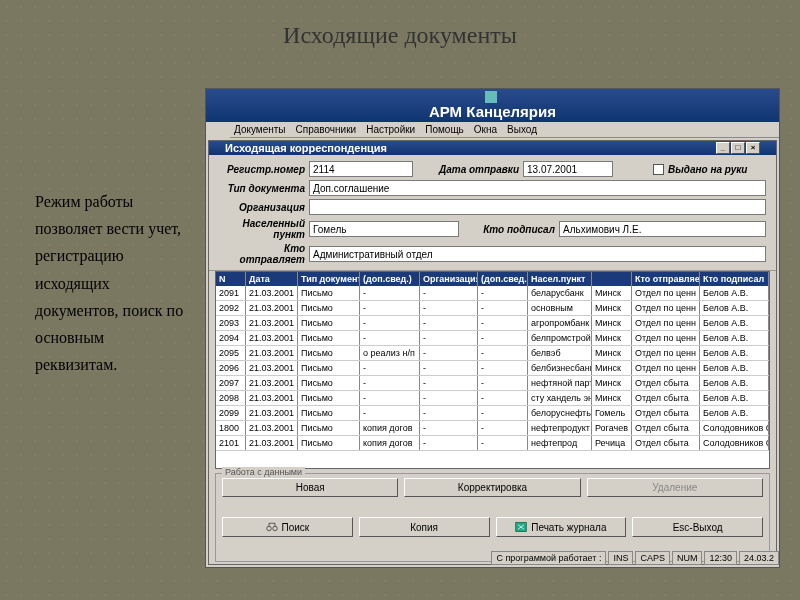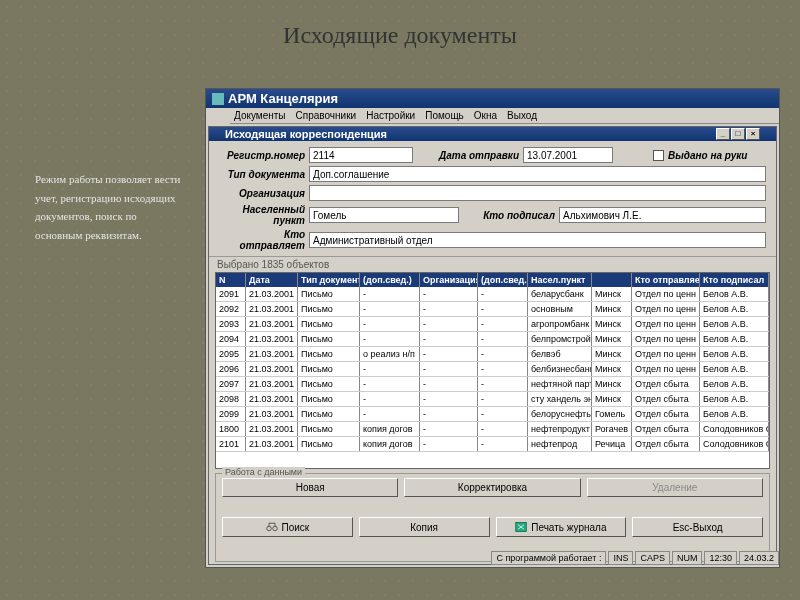--- a/index.html
+++ b/index.html
@@ -1,22 +1,22 @@
 <!DOCTYPE html>
 <html><head>
 <meta charset="utf-8">
 <style>
   * { box-sizing: border-box; margin: 0; padding: 0; }
   body { width: 800px; height: 600px; background: #7a7860; font-family: Arial, sans-serif; font-size: 11px; overflow: hidden; position: relative; }
   body::before { content:""; position:absolute; inset:0; background-image: radial-gradient(rgba(255,255,255,0.05) 1px, transparent 1px); background-size: 14px 14px; }
   .slide-title { position:absolute; top:22px; left:0; width:100%; text-align:center; font-size:24px; color:#333; font-family: "Times New Roman", serif; }
-  .slide-text { position:absolute; top:170px; left:35px; width:150px; font-size:11px; line-height:1.7; color:#e5e5e5; font-family:"Times New Roman",serif; }
+  .slide-text { position:absolute; top:188px; left:35px; width:150px; font-size:16px; line-height:1.7; color:#000000; font-family:"Times New Roman",serif; }
 
   .app { position:absolute; top:88px; left:205px; width:575px; height:480px; background:#d4d0c8; border:1px solid #555; display:flex; flex-direction:column; }
-  .titlebar { background: linear-gradient(to bottom,#2a4b8d,#0f3570); color:#fff; padding:2px 6px; font-size:13px; font-weight:bold; display:flex; align-items:center; }
+  .titlebar { background: linear-gradient(to bottom,#2a4b8d,#0f3570); color:#fff; padding:2px 6px; font-size:15px; font-weight:bold; display:flex; align-items:center;flex-direction:column; }
   .titlebar .icon { width:12px; height:12px; background:#6bb; margin-right:4px; }
   .menubar { background:#d4d0c8; padding:2px 4px; font-size:10px; color:#000; display:flex; gap:10px; border-bottom:1px solid #888;margin-left:24px; }
   .menubar span { cursor:pointer; }
 
   .subwin { margin:2px; border:1px solid #666; background:#d4d0c8; flex:1; display:flex; flex-direction:column; min-height:0; }
   .sub-titlebar { background: linear-gradient(to bottom,#2a4b8d,#0f3570); color:#fff; padding:1px 16px; font-size:11px; font-weight:bold; display:flex; align-items:center; }
   .sub-ctrls { margin-left:auto; display:flex; gap:1px; }
   .sub-ctrls div { width:14px; height:12px; background:#d4d0c8; border:1px solid #fff; border-right-color:#555; border-bottom-color:#555; font-size:8px; text-align:center; line-height:10px; color:#000; }
 
   .form-area { padding:6px 10px 2px; border-bottom:1px solid #999; }
@@ -98,21 +98,20 @@
         <input class="fi" style="width: 150px;" value="Гомель">
         <span class="fl" style="width:100px">Кто подписал</span>
         <input class="fi" style="flex: 1 1 0%;" value="Альхимович Л.Е.">
       </div>
       <div class="fr">
         <span class="fl" style="width:90px">Кто отправляет</span>
         <input class="fi" style="flex: 1 1 0%;" value="Административный отдел">
       </div>
     </div>
 
-    <div class="status-strip">Выбрано 1835 объектов</div>
 
     <div class="grid">
       <div class="ghead">
         <div class="gh c0">N</div>
         <div class="gh c1">Дата</div>
         <div class="gh c2">Тип документа</div>
         <div class="gh c3">(доп.свед.)</div>
         <div class="gh c4">Организация</div>
         <div class="gh c5">(доп.свед.)</div>
         <div class="gh c6">Насел.пункт</div>

